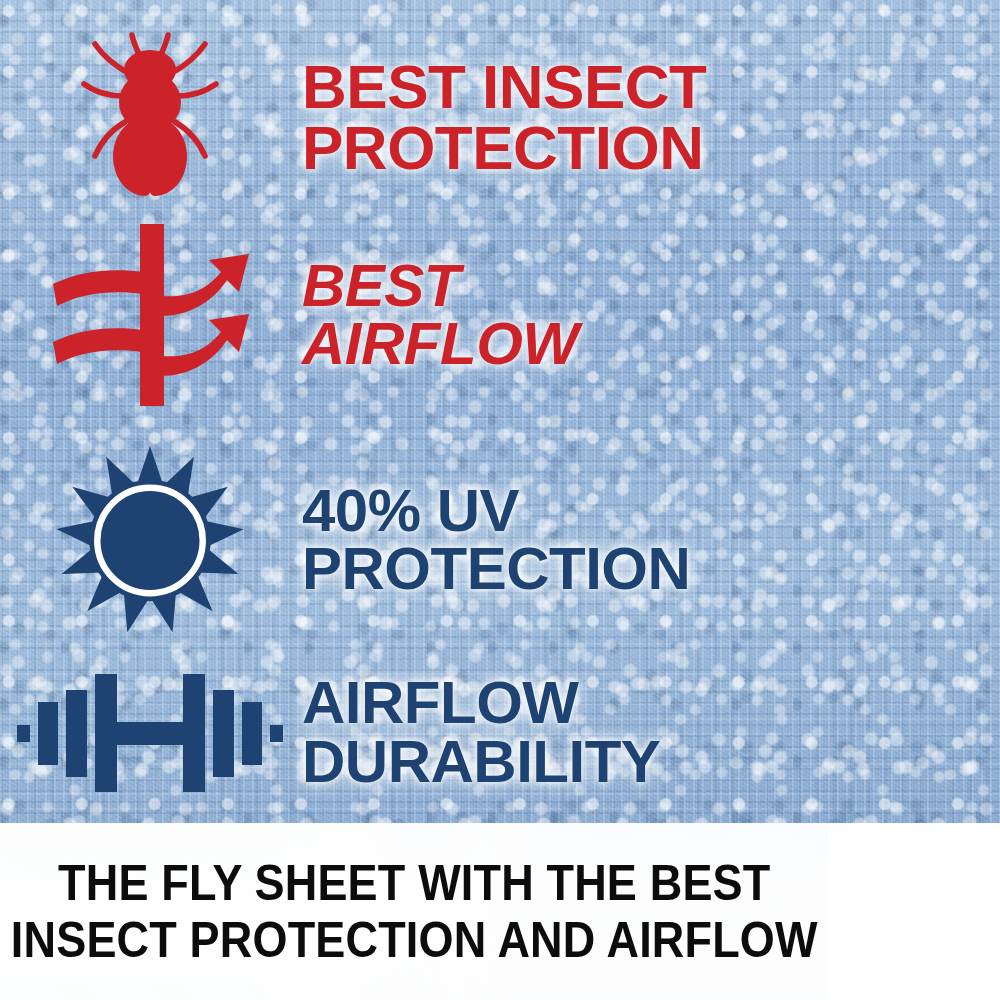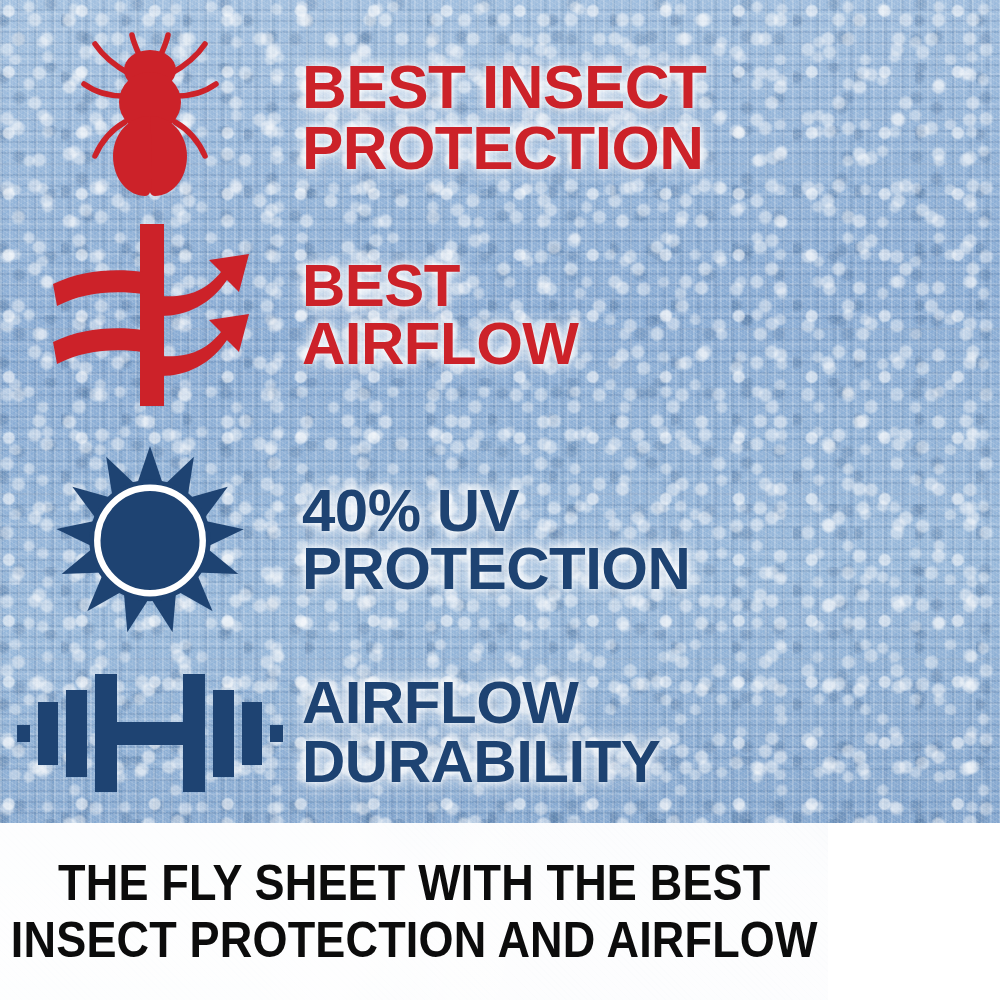--- a/index.html
+++ b/index.html
@@ -134,21 +134,21 @@
       0 0 13px rgba(255,255,255,.9),
       0 0 22px rgba(255,255,255,.65);
   }
 
   #row-insect    { top: 30px;  height: 175px; justify-content: center; }
   #row-airflow   { top: 215px; height: 200px; }
   #row-uv        { top: 440px; height: 200px; }
   #row-durability{ top: 645px; height: 175px; }
 
   #row-insect    .feature-label { font-size: 62px; }
-  #row-airflow   .feature-label { font-size: 60px; }
+  #row-airflow   .feature-label { font-size: 60px; font-style: italic; }
   #row-uv        .feature-label { font-size: 60px; }
   #row-durability .feature-label { font-size: 60px; }
 
   svg { display: block; overflow: visible; }
 </style>
 </head>
 <body>
 
 <div id="infographic">
 

